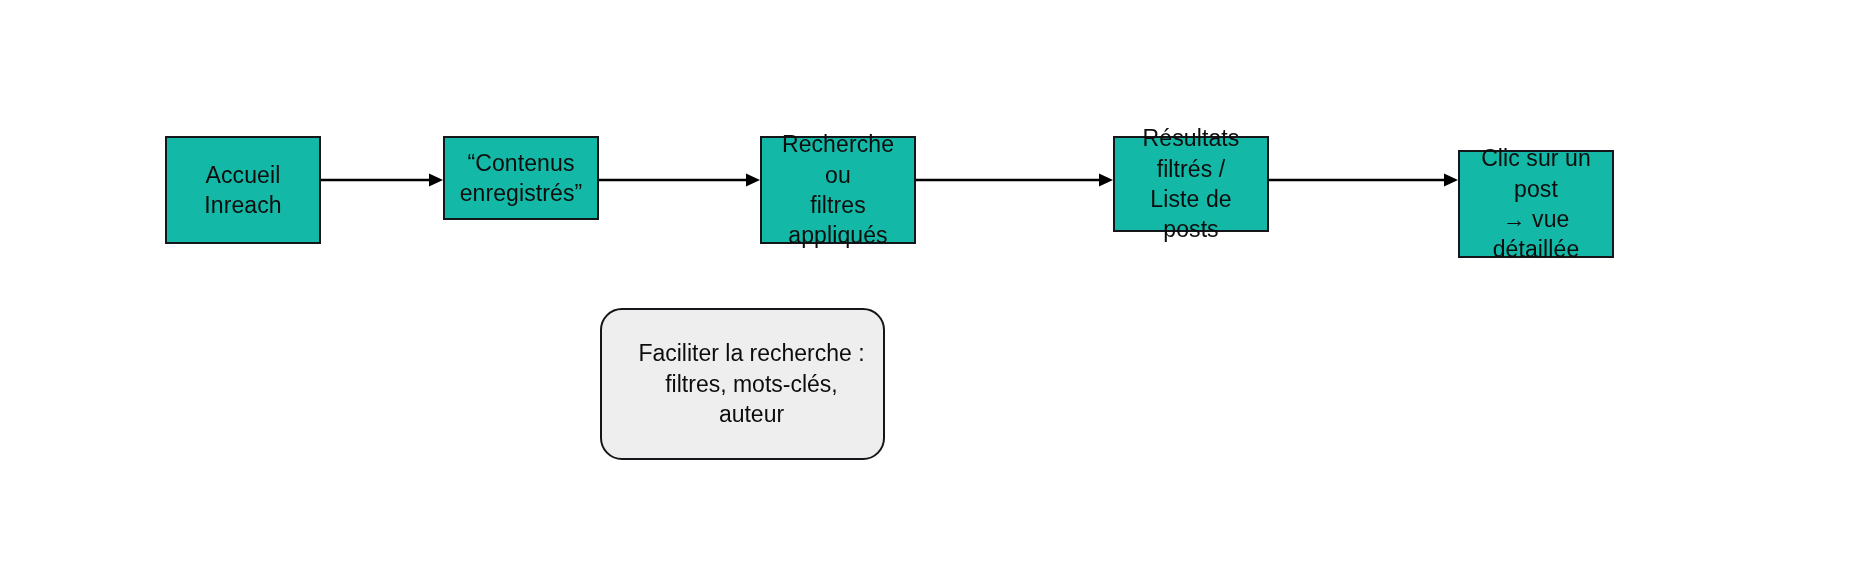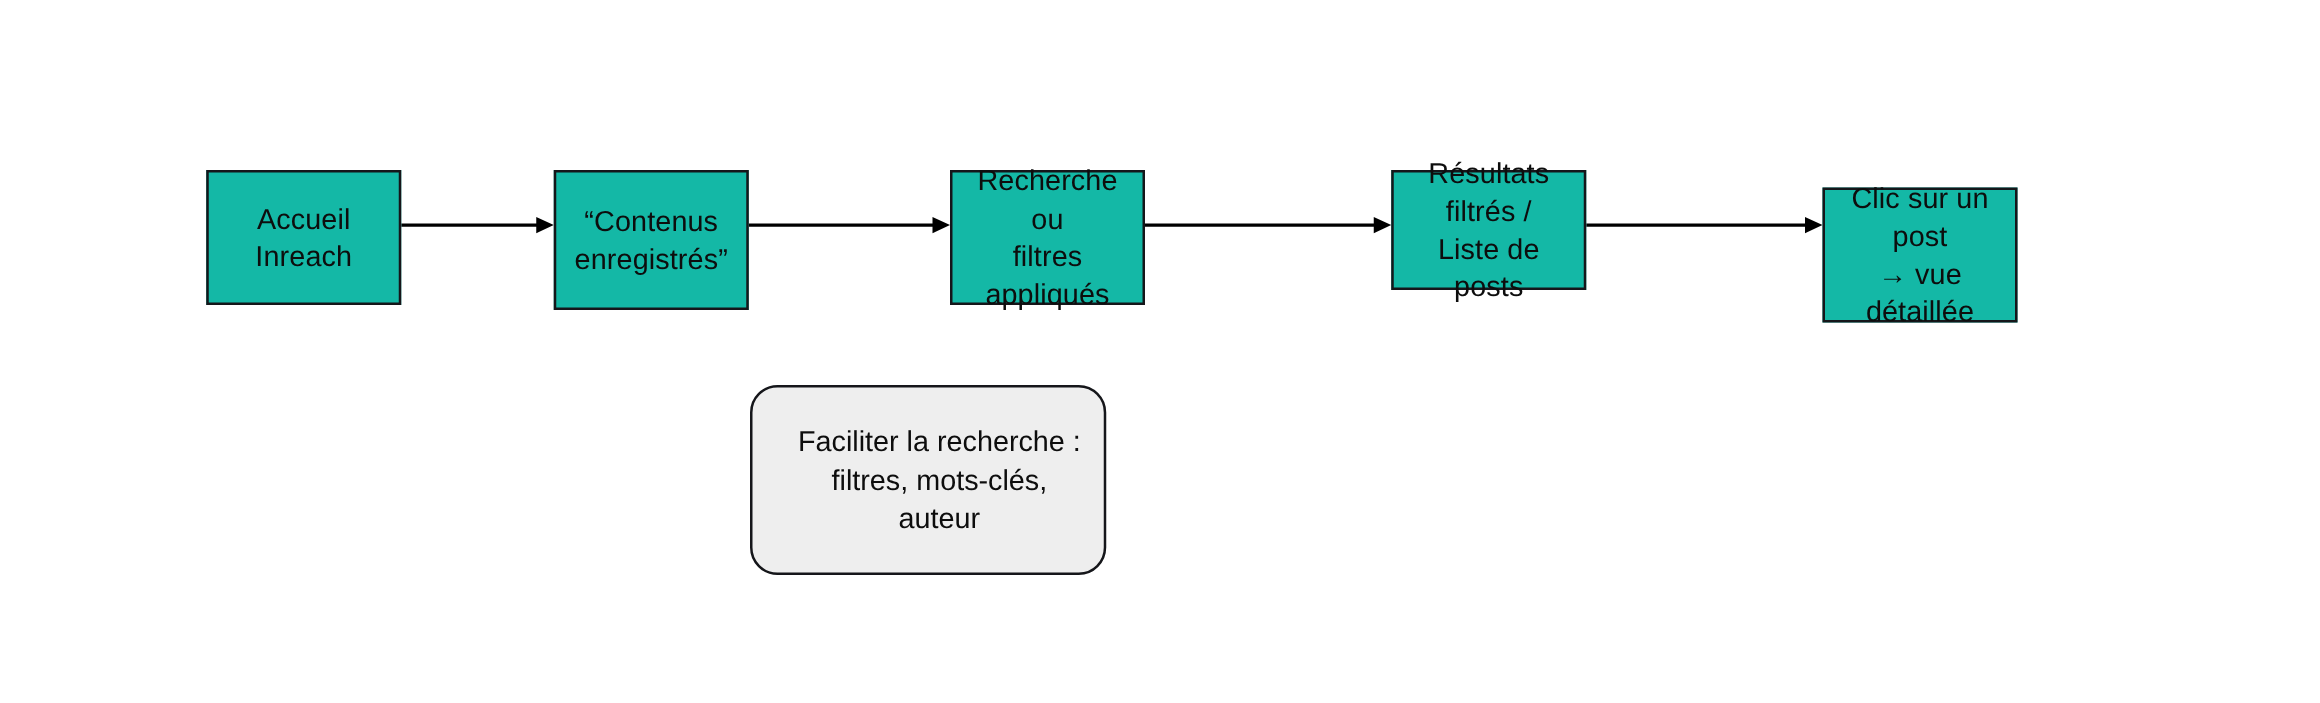--- a/index.html
+++ b/index.html
@@ -98,21 +98,21 @@
   <div class="edge" style="left:1269px; top:170px; width:189px;">
     <svg viewBox="0 0 189 20" preserveAspectRatio="none">
       <line x1="0" y1="10" x2="177" y2="10" stroke="#000000" stroke-width="2.6"></line>
       <polygon points="175,3.5 189,10 175,16.5" fill="#000000"></polygon>
     </svg>
   </div>
 
   <div class="node" style="left:165px; top:136px; width:156px; height:108px;">Accueil
 Inreach</div>
 
-  <div class="node" style="left:443px; top:136px; width:156px; height:112px;">“Contenus
+  <div class="node" style="left:443px; top:136px; width:156px; height:84px;">“Contenus
 enregistrés”</div>
 
   <div class="node" style="left:760px; top:136px; width:156px; height:108px;">Recherche ou
 filtres appliqués</div>
 
   <div class="node" style="left:1113px; top:136px; width:156px; height:96px;">Résultats filtrés /
 Liste de posts</div>
 
   <div class="node" style="left:1458px; top:136px; width:156px; height:108px;margin-top:14px;">Clic sur un post
 → vue détaillée</div>

